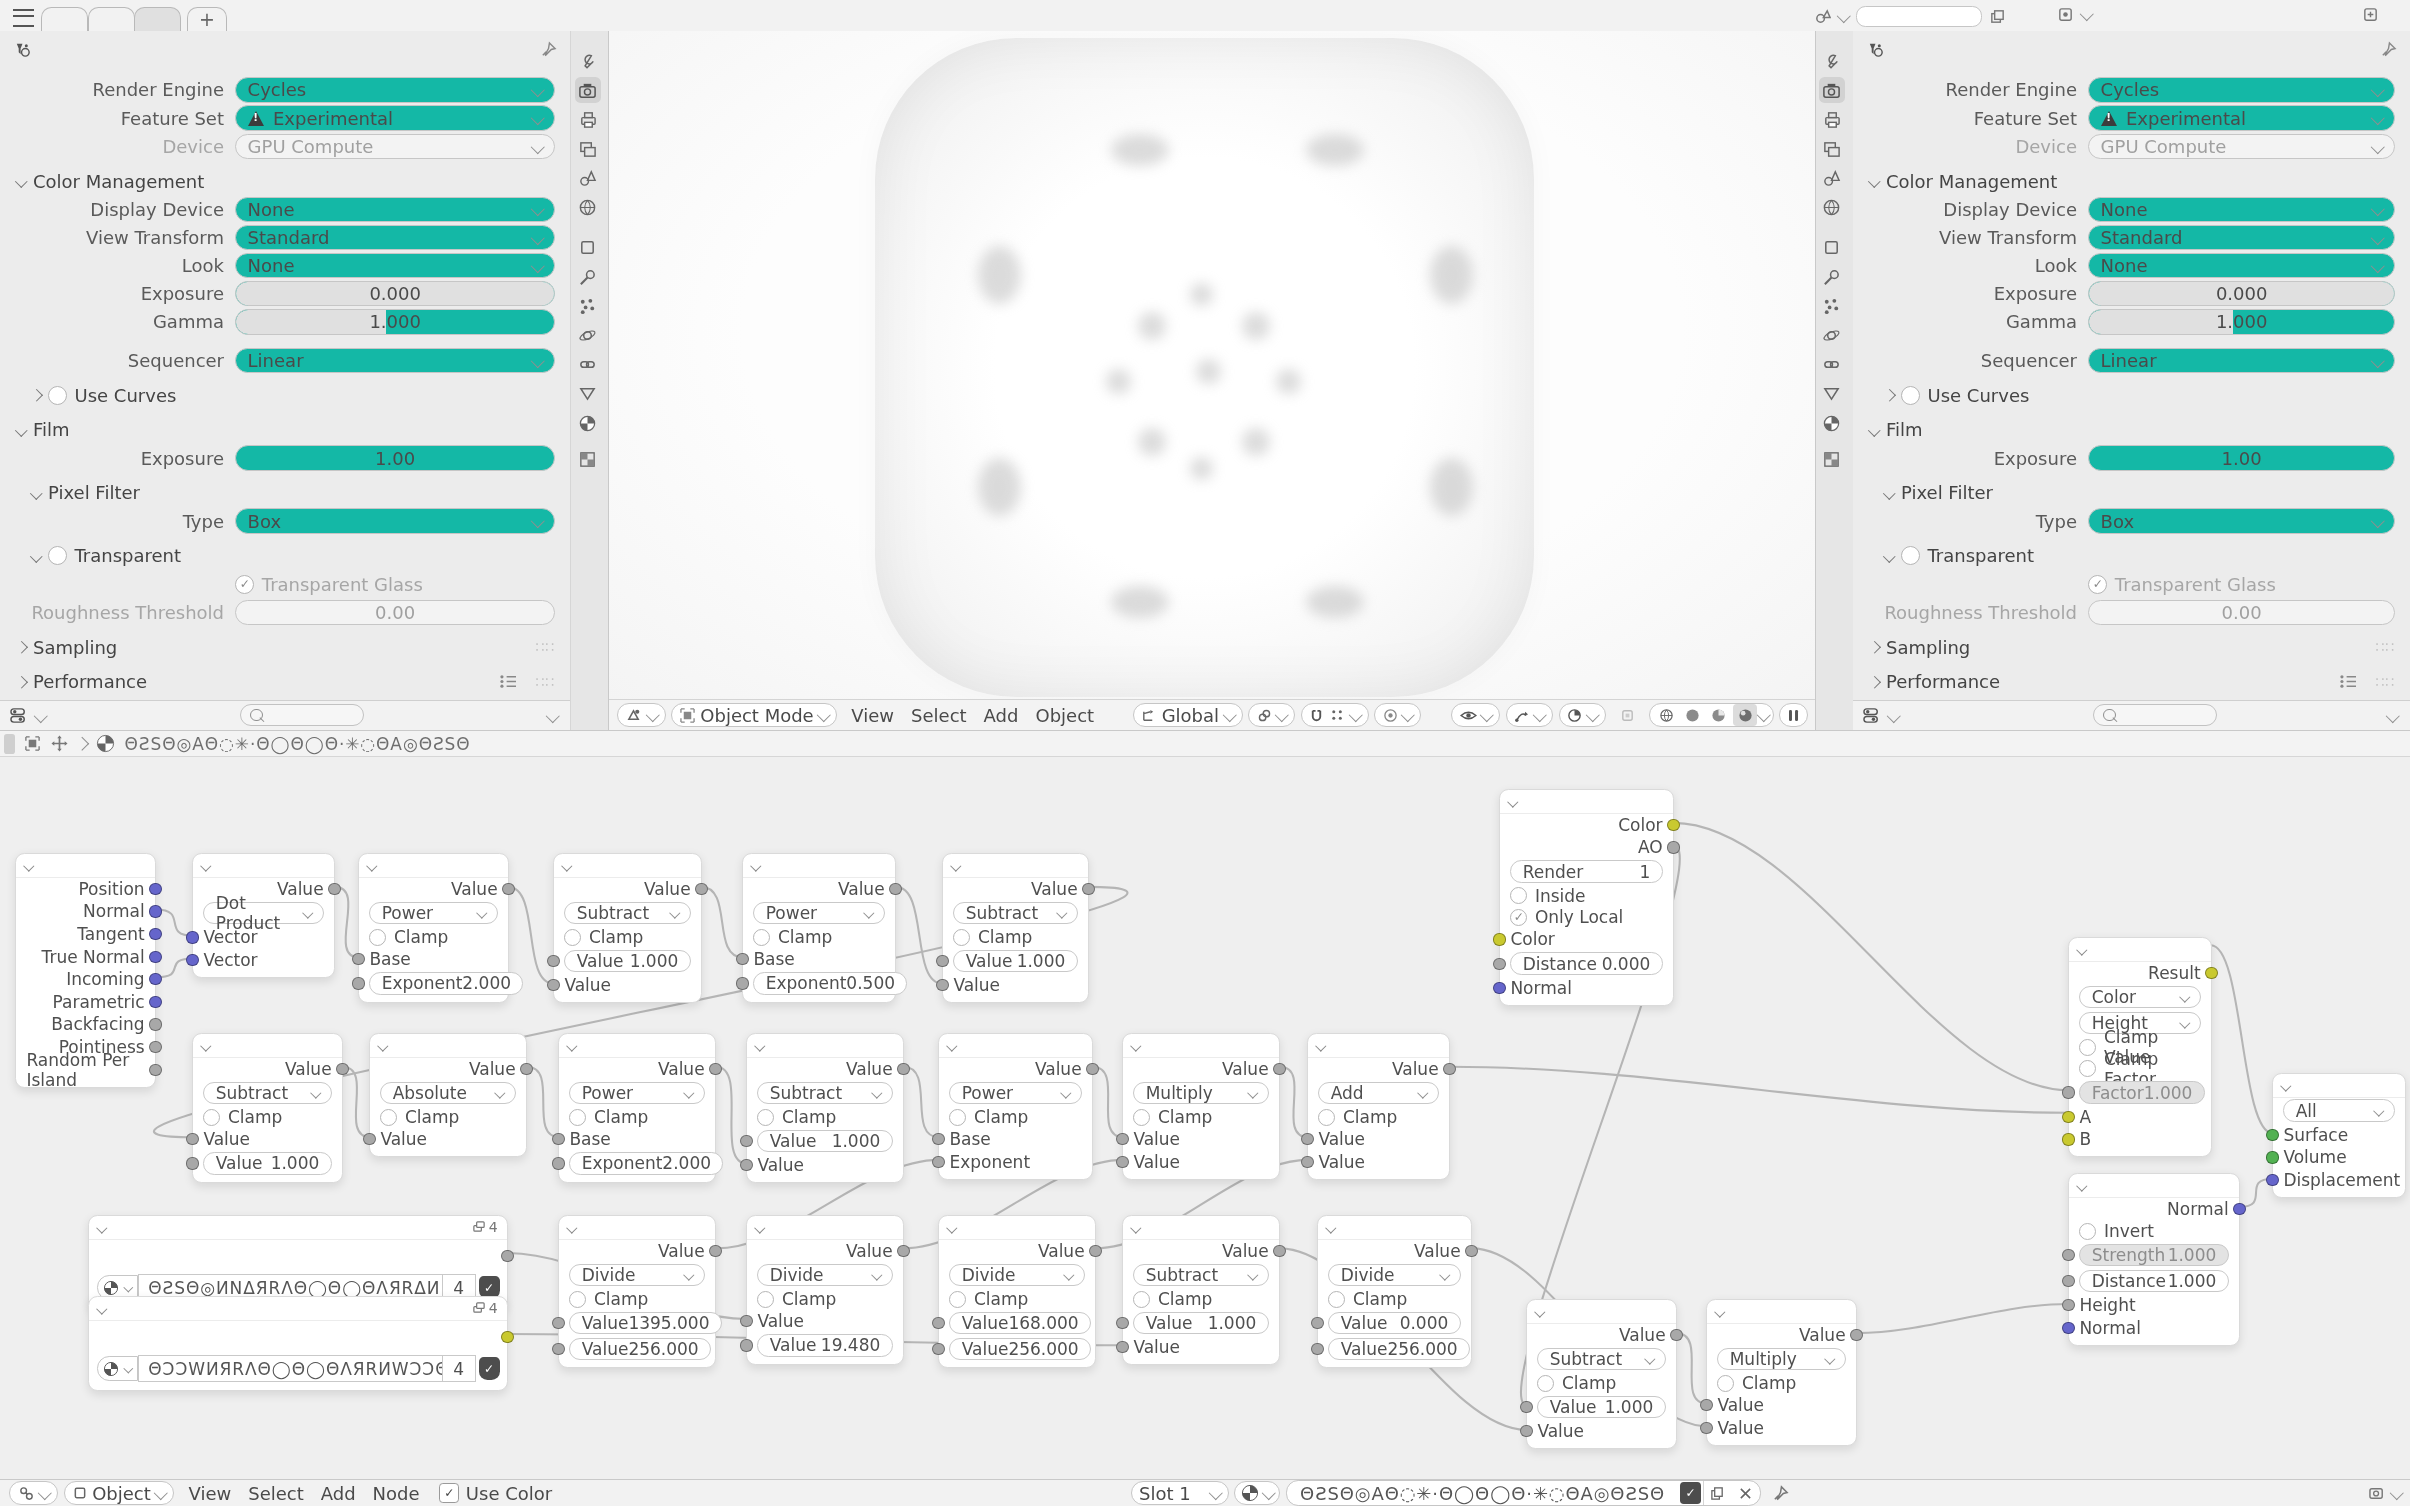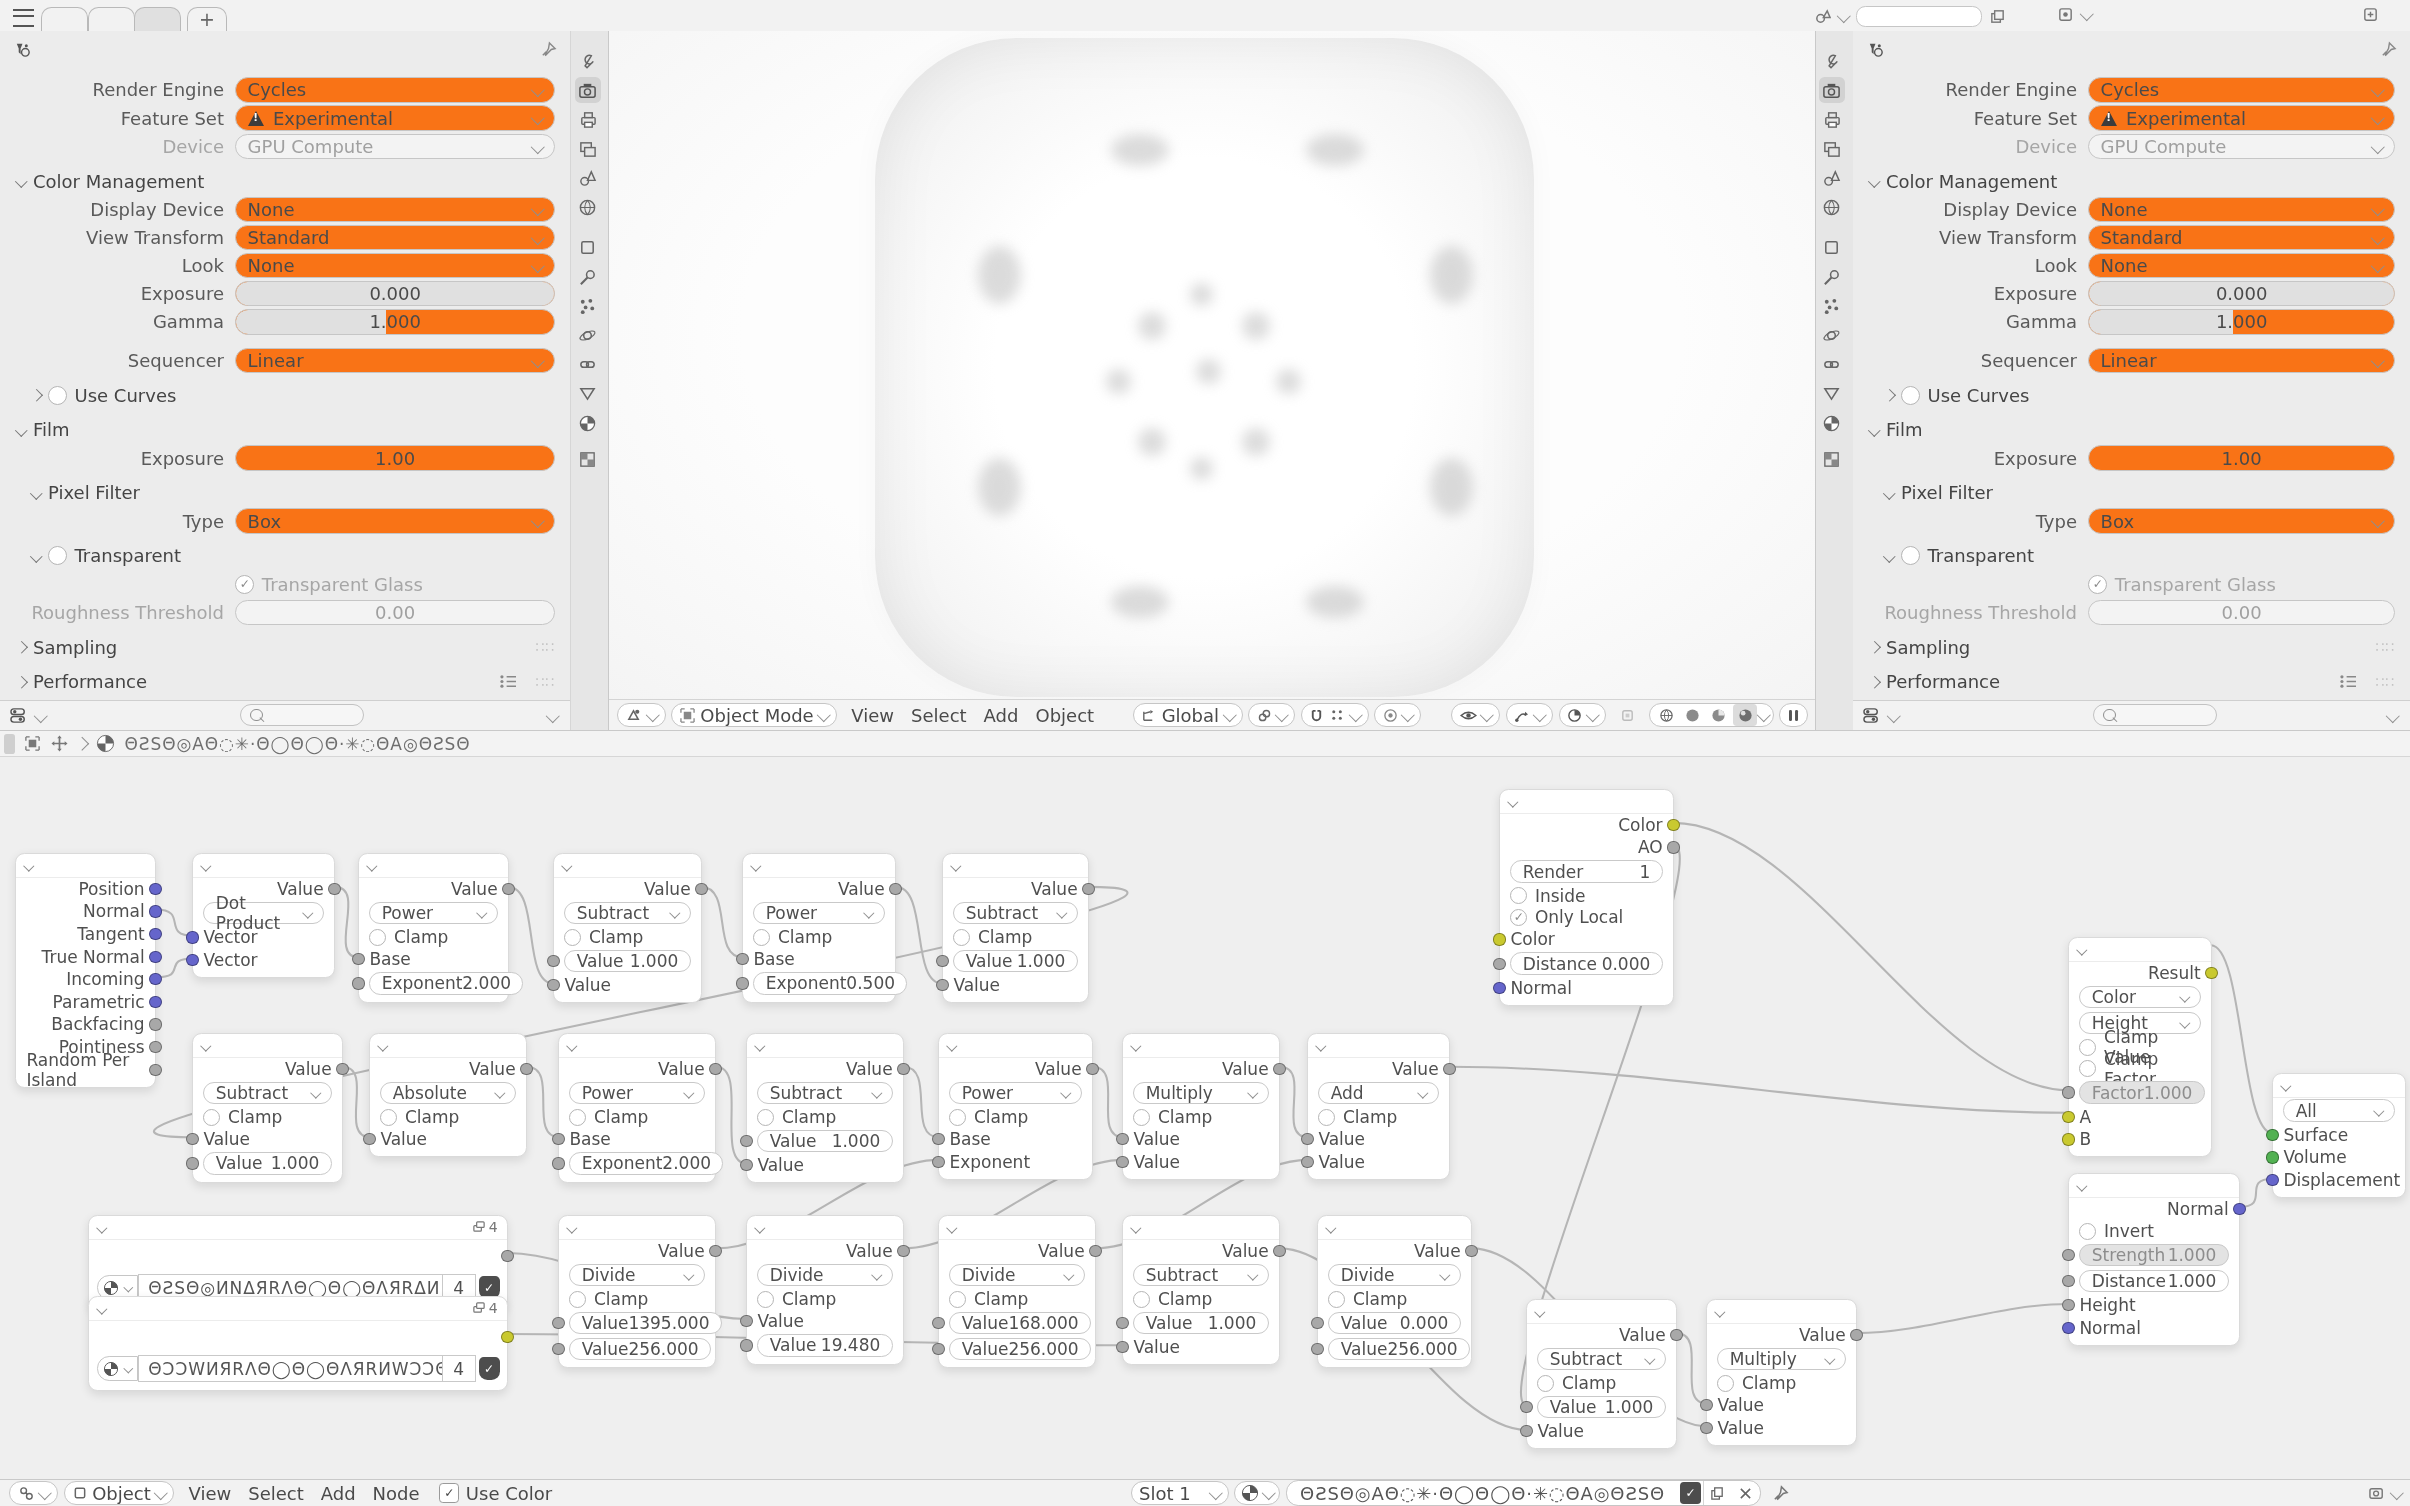--- a/index.html
+++ b/index.html
@@ -1,21 +1,21 @@
 <!DOCTYPE html>
 <html style="font-size:15px"><head>
 <meta charset="utf-8">
 <style>
   html,body{margin:0;padding:0;background:#e9e9e9;}
   body{width:2411px;height:1507px;position:relative;overflow:hidden;
        font-family:"DejaVu Sans","Liberation Sans",sans-serif;font-size:18px;color:#4a4a4a;
        -webkit-font-smoothing:antialiased;}
   .abs{position:absolute;}
   
-  .pill{display:flex;align-items:center;background:#f97316;border:0.9px solid #c6c6c6;border-radius:13px;height:25.4px;box-sizing:border-box;position:relative;overflow:hidden;}
+  .pill{display:flex;align-items:center;background:#14b8a6;border:0.9px solid #c6c6c6;border-radius:13px;height:25.4px;box-sizing:border-box;position:relative;overflow:hidden;}
   .pill.dis{background:#f3f3f3;color:#a0a0a0;}
   .pill .fill{position:absolute;left:0;top:0;bottom:0;background:#e0e0e0;border-radius:12.2px 0 0 12.2px;}
   .pill .txt{position:relative;z-index:1;}
   .chev{width:8.5px;height:8.5px;border-right:1.7px solid #8f8f8f;border-bottom:1.7px solid #8f8f8f;transform:rotate(45deg);display:inline-block;flex:none;}
   .chev.right{transform:rotate(-45deg);}
   .circle-chk{width:17px;height:17px;border:1.4px solid #b5b5b5;border-radius:50%;display:inline-flex;align-items:center;justify-content:center;font-size:12.2px;color:#8a8a8a;flex:none;background:#fff;}
   .icon{display:inline-flex;align-items:center;justify-content:center;flex:none;}
   svg{display:block;}
   
   #topbar{left:0;top:0;width:2411px;height:31px;background:#f2f2f2;border-bottom:0.9px solid #c9c9c9;position:absolute;}

